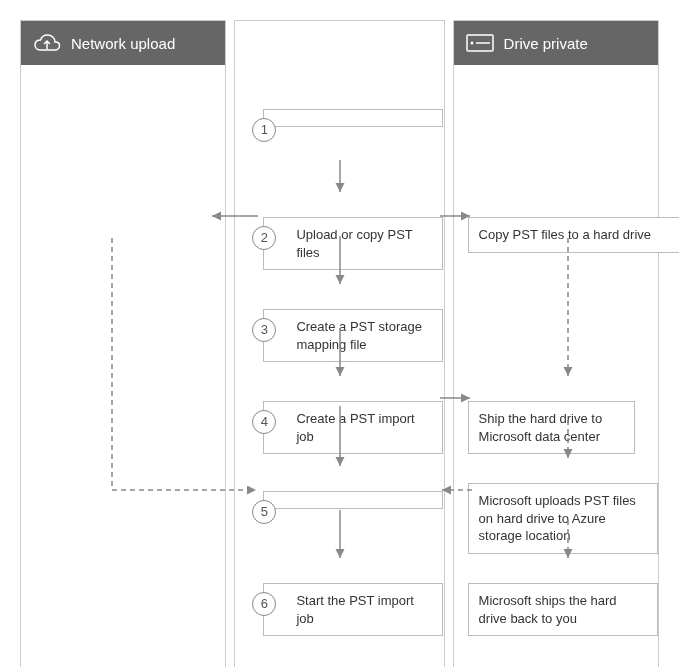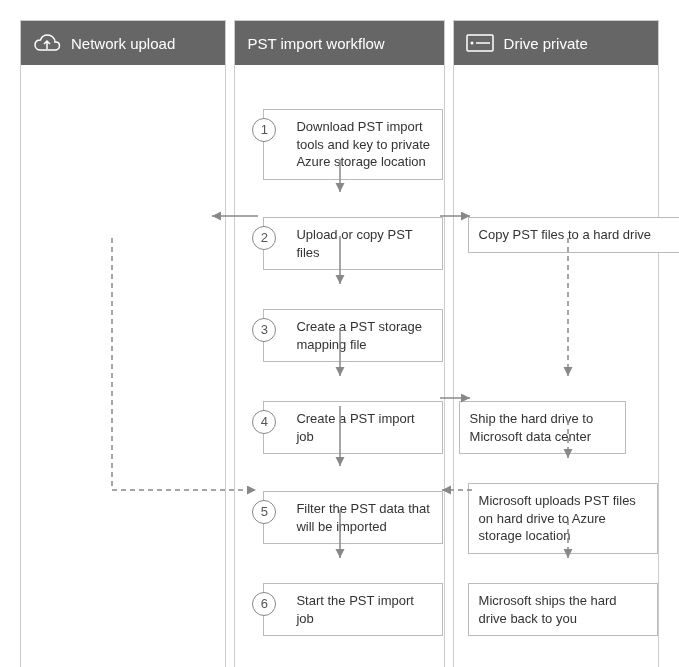--- a/index.html
+++ b/index.html
@@ -85,47 +85,42 @@
         <svg width="28" height="22" viewBox="0 0 28 22">
           <path d="M22 10c0-4-3.5-7-7.5-7-3.3 0-6 2-7 5C4 8 2 10 2 13c0 3 2.5 5 5.5 5H22c2.5 0 4.5-2 4.5-4.5S24.5 9.5 22 10z" fill="none" stroke="#fff" stroke-width="1.5"></path>
           <path d="M14 17v-7M11 12l3-3 3 3" fill="none" stroke="#fff" stroke-width="1.5"></path>
         </svg>
       </span>
       <span>Network upload</span>
     </div>
   </div>
 
   <div class="column col-mid">
-    <div class="col-header">
-      <span>PST import workflow</span>
-    </div>
 
     <div class="box numbered" style="left:28px; top:88px; width:180px;">
       <div class="circle-num">1</div>
-      <span>Download PST import tools and key to private Azure storage location</span>
     </div>
 
     <div class="box numbered" style="left:28px; top:196px; width:180px;">
       <div class="circle-num">2</div>
       <span>Upload or copy PST files</span>
     </div>
 
     <div class="box numbered" style="left:28px; top:288px; width:180px;">
       <div class="circle-num">3</div>
       <span>Create a PST storage mapping file</span>
     </div>
 
     <div class="box numbered" style="left:28px; top:380px; width:180px;">
       <div class="circle-num">4</div>
       <span>Create a PST import job</span>
     </div>
 
     <div class="box numbered" style="left:28px; top:470px; width:180px;">
       <div class="circle-num">5</div>
-      <span>Filter the PST data that will be imported</span>
     </div>
 
     <div class="box numbered" style="left:28px; top:562px; width:180px;">
       <div class="circle-num">6</div>
       <span>Start the PST import job</span>
     </div>
   </div>
 
   <div class="column col-right">
     <div class="col-header">
@@ -136,21 +131,21 @@
           <line x1="10" y1="9" x2="24" y2="9" stroke="#fff" stroke-width="1.5"></line>
         </svg>
       </span>
       <span>Drive private</span>
     </div>
 
     <div class="box" style="left:14px; top:196px; width:222px;">
       <span>Copy PST files to a hard drive</span>
     </div>
 
-    <div class="box" style="left:5px; top:380px; width:167px;">
+    <div class="box" style="left:14px; top:380px; width:167px;">
       <span>Ship the hard drive to Microsoft data center</span>
     </div>
 
     <div class="box" style="left:14px; top:462px; width:190px;">
       <span>Microsoft uploads PST files on hard drive to Azure storage location</span>
     </div>
 
     <div class="box" style="left:14px; top:562px; width:190px;">
       <span>Microsoft ships the hard drive back to you</span>
     </div>

